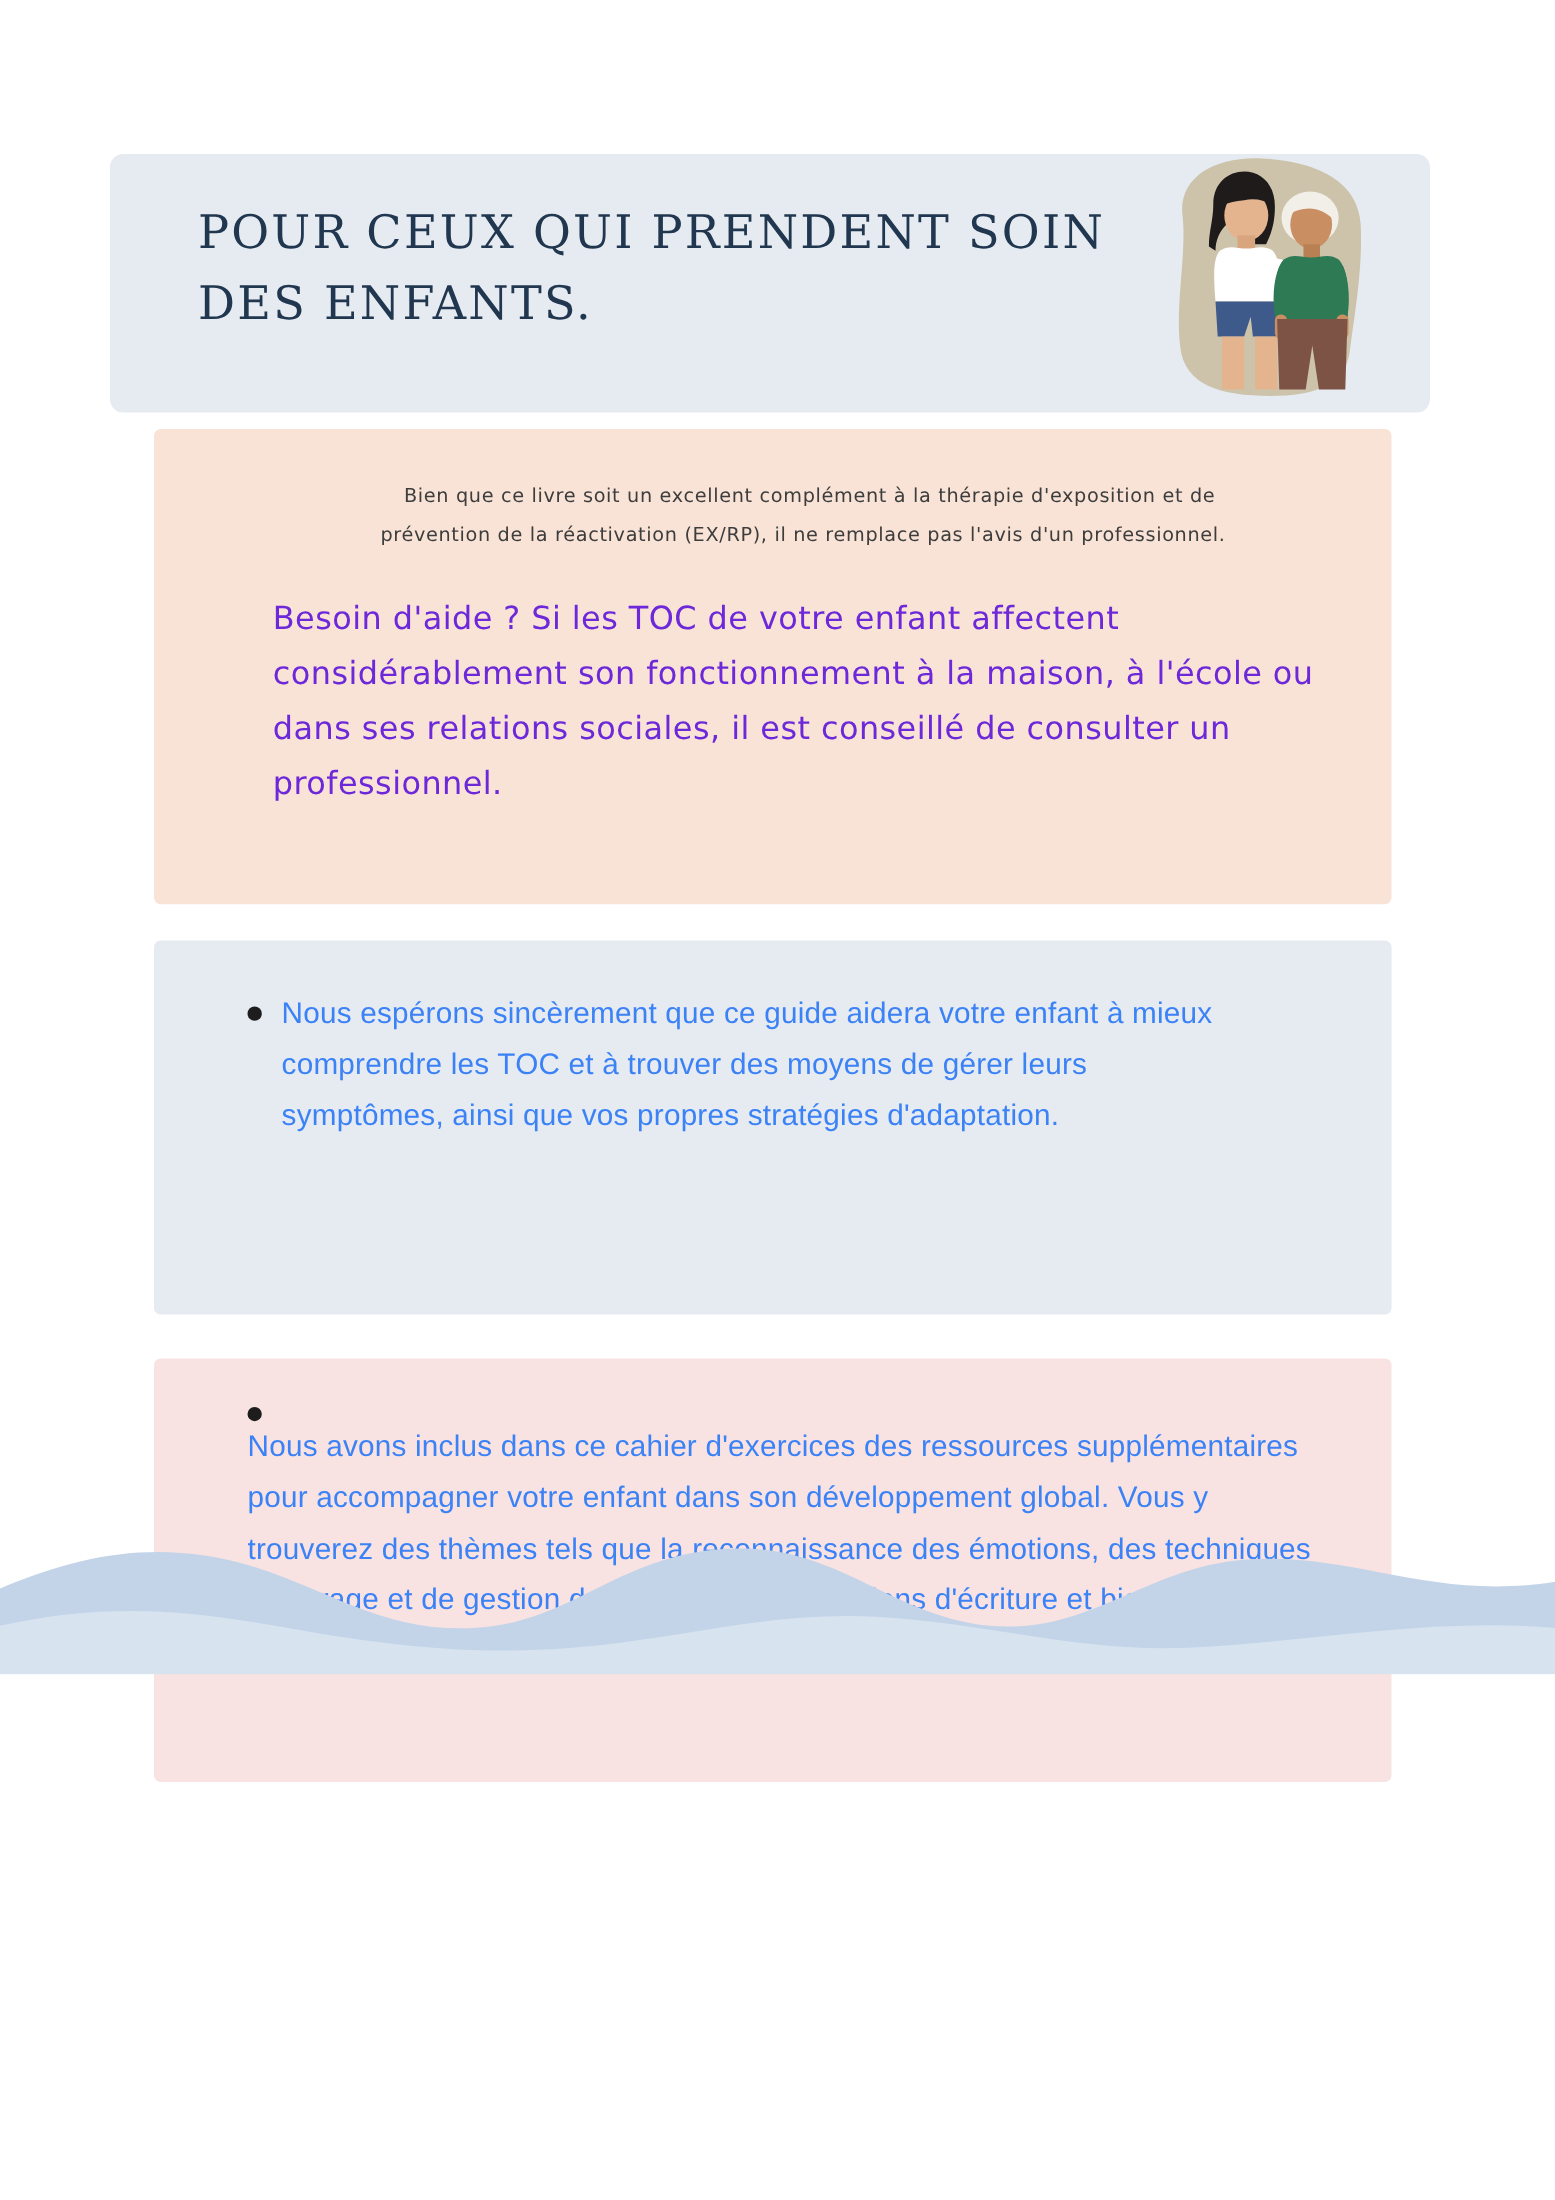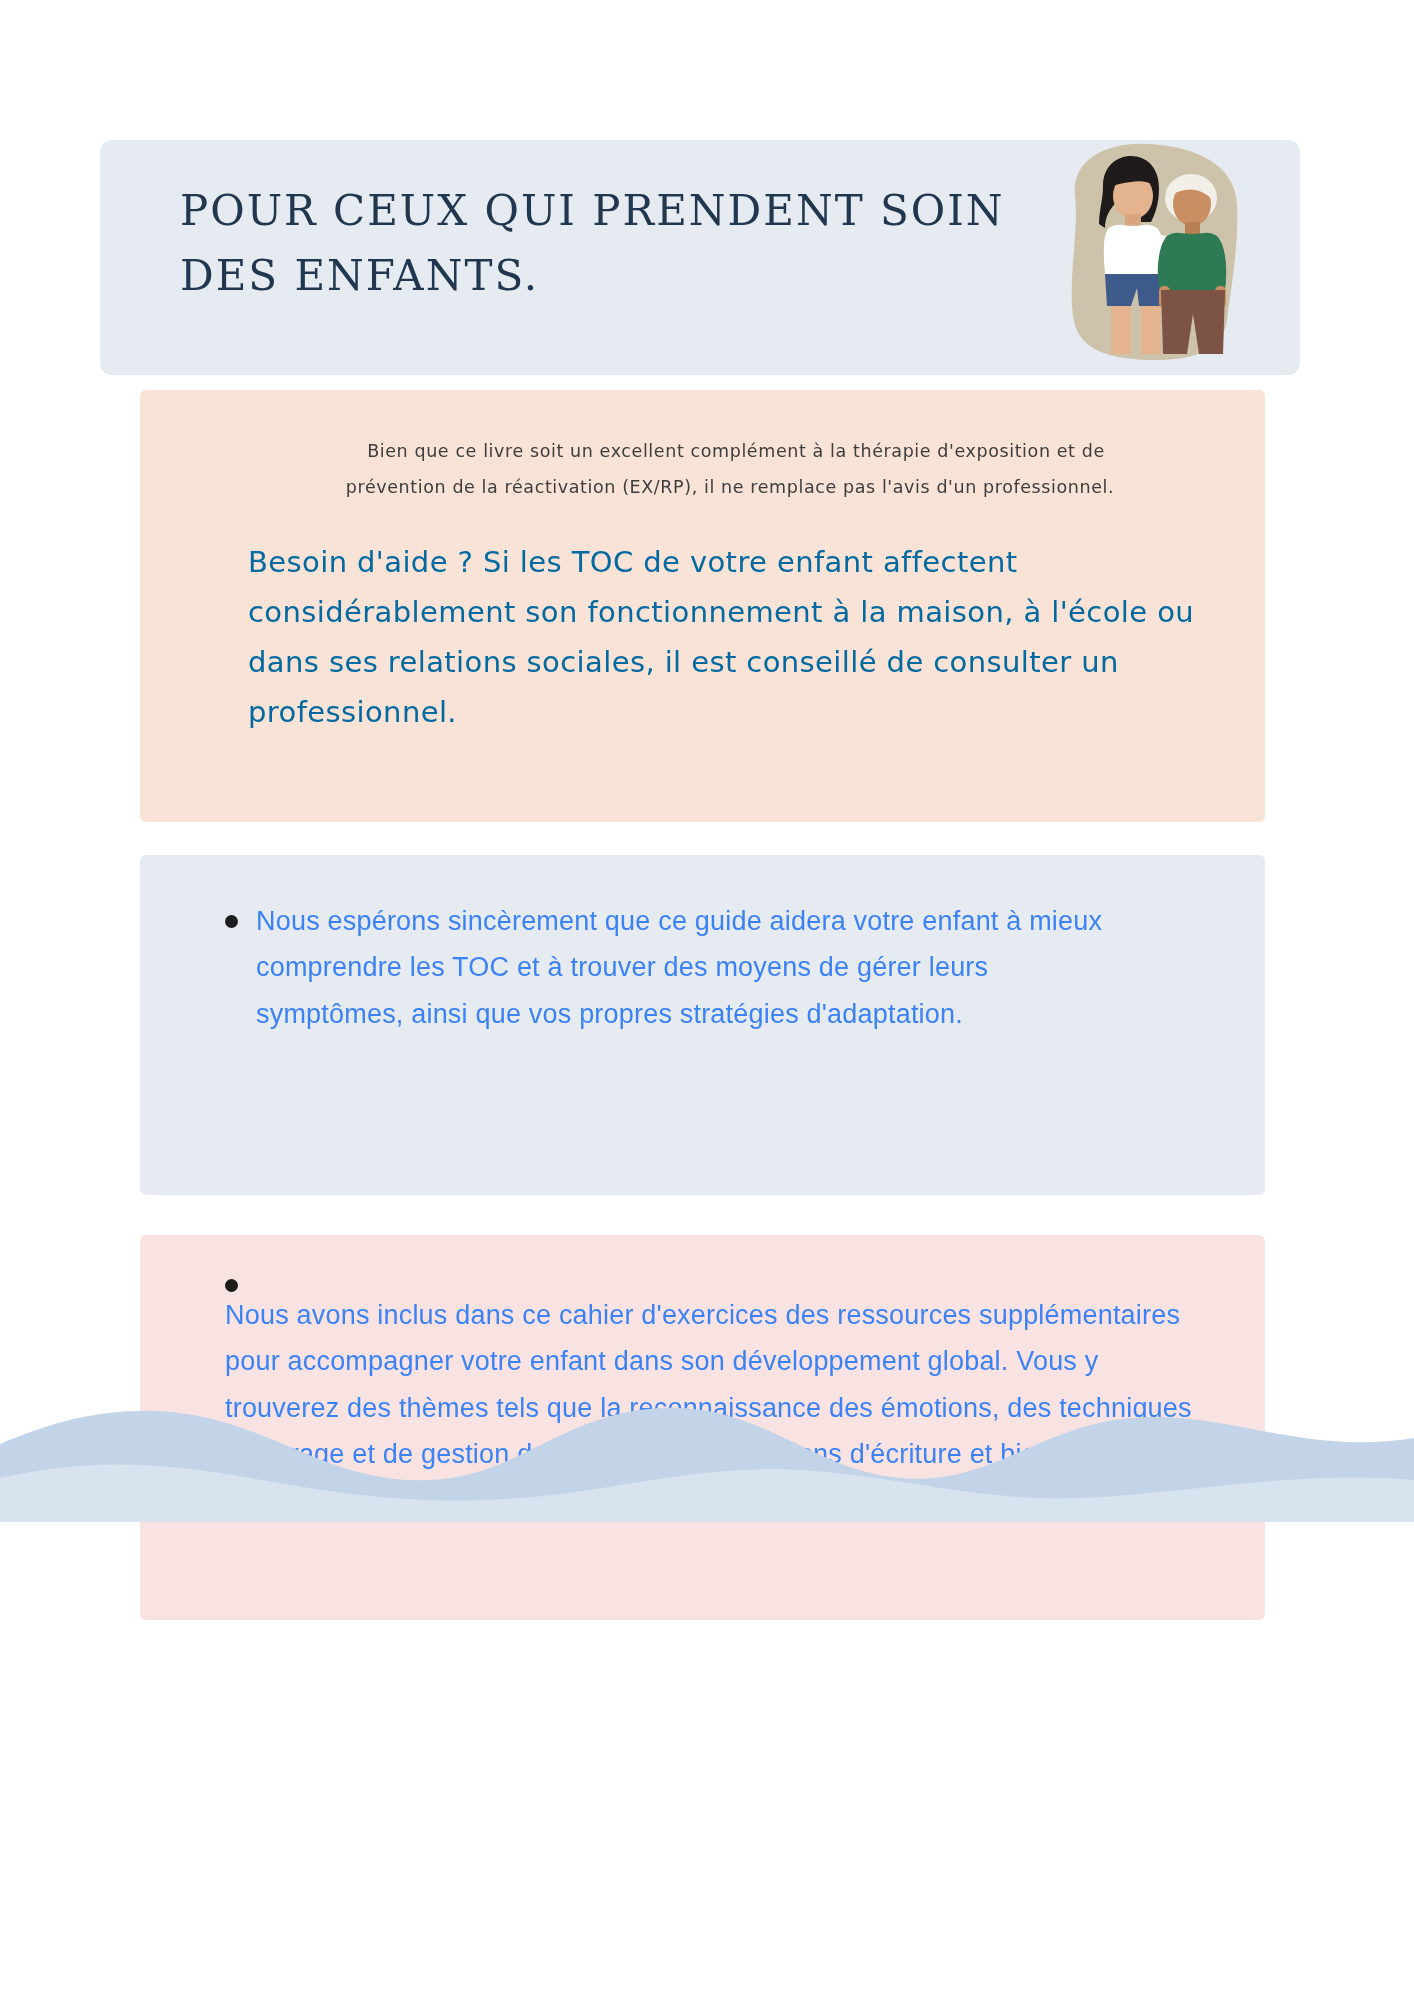--- a/index.html
+++ b/index.html
@@ -104,21 +104,21 @@
 
   .lead-text {
     position: absolute;
     left: 248px;
     top: 537px;
     width: 960px;
     font-family: "DejaVu Sans", sans-serif;
     font-size: 29px;
     line-height: 1.73;
     letter-spacing: 0.4px;
-    color: #0369a1;
+    color: #6d28d9;
   }
 
   .bullet-block {
     position: absolute;
     display: flex;
     align-items: flex-start;
   }
 
   .bullet-dot {
     width: 13px;

